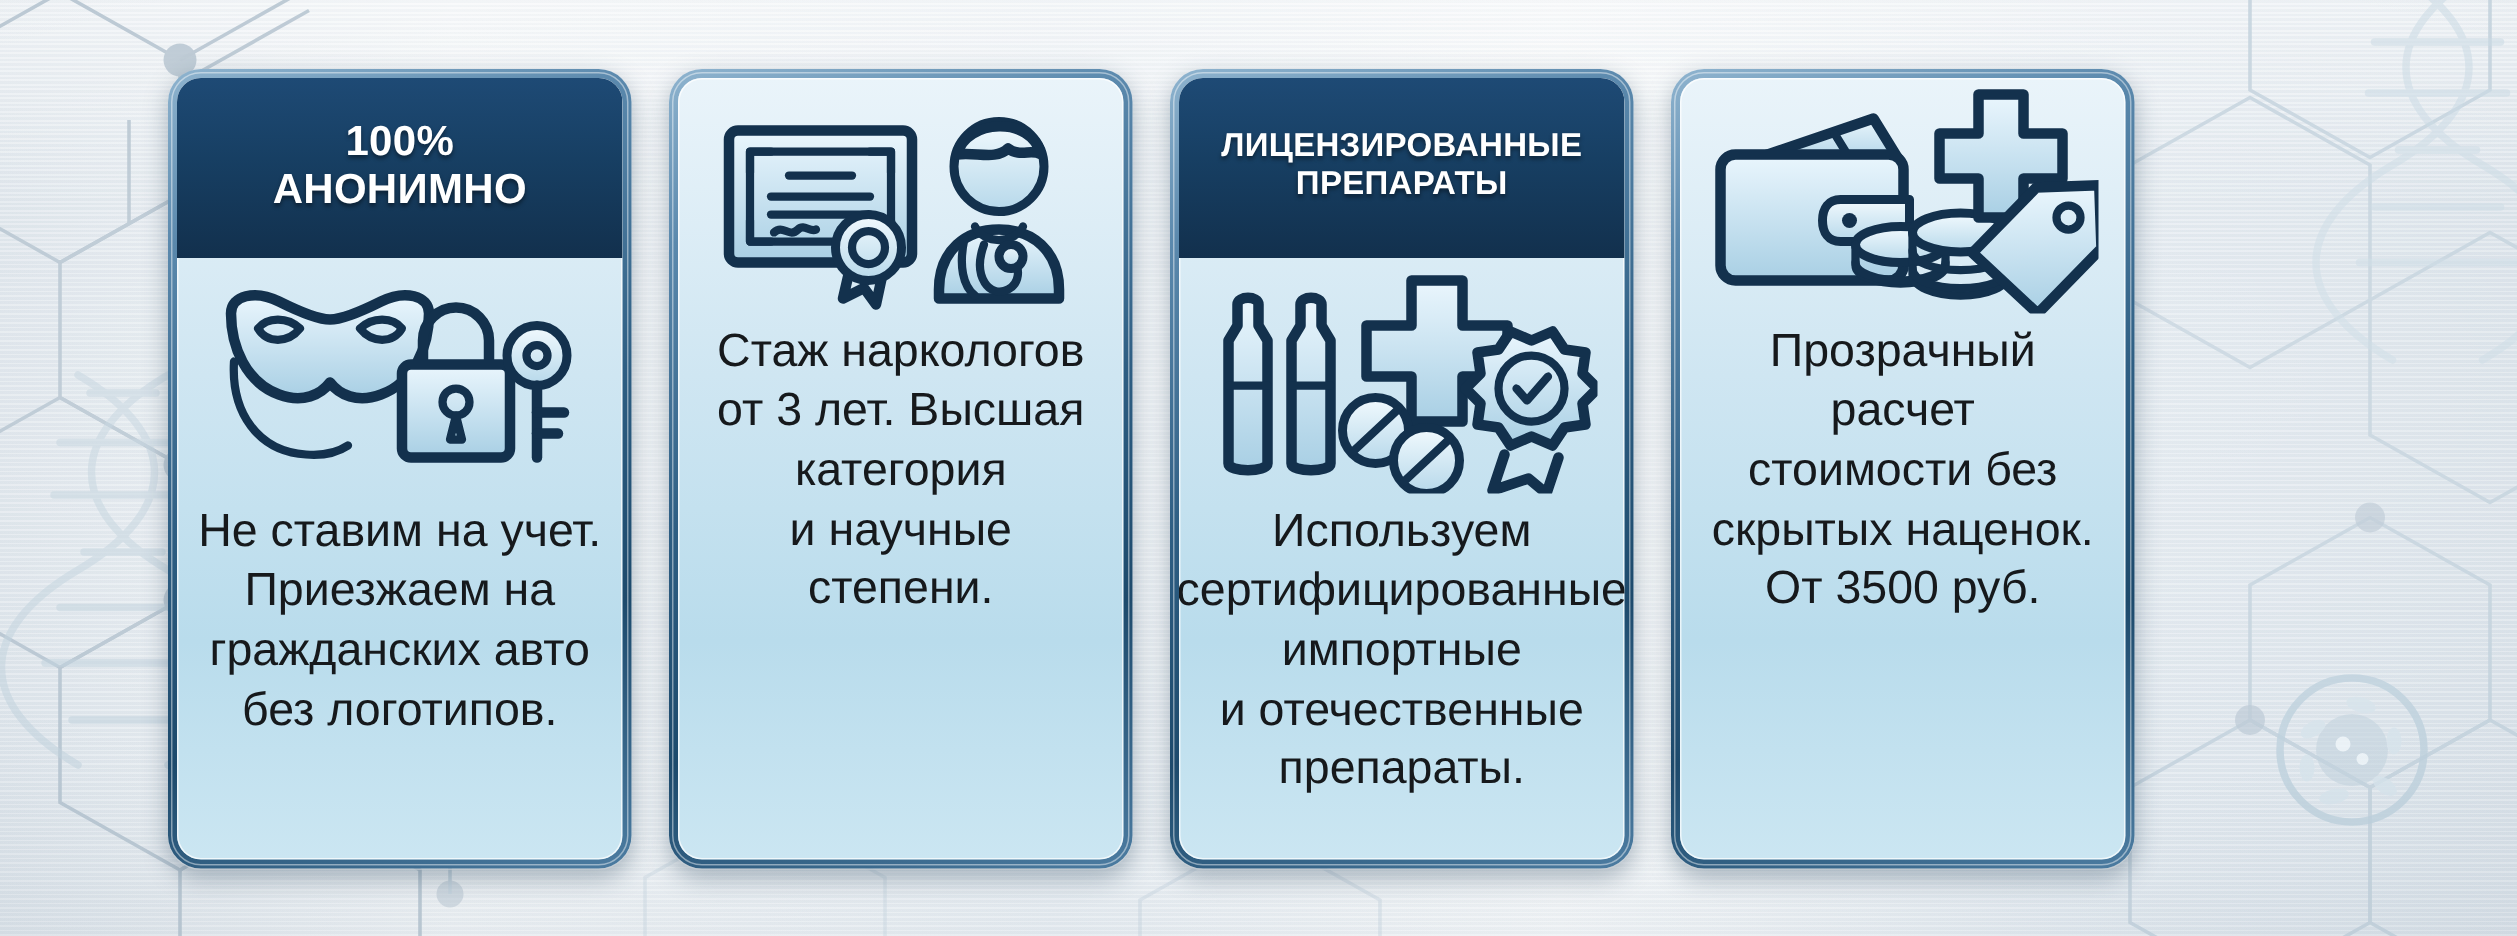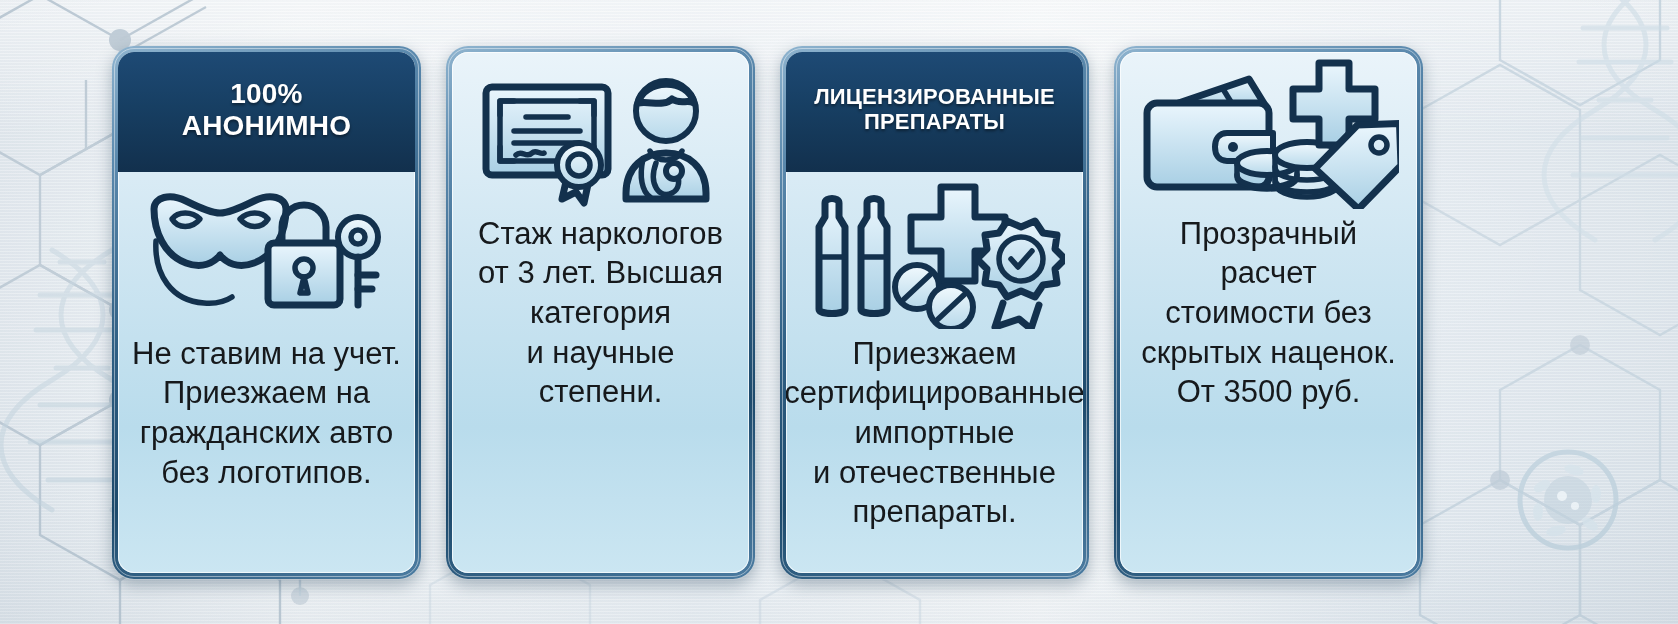--- a/index.html
+++ b/index.html
@@ -291,21 +291,21 @@
             </g>
             <g>
               <path class="ic" d="M198,124 L190,148 L214,140 L226,150 L234,126"></path>
               <path class="icf" d="M216,48 L230,42 L238,54 L252,56 L250,70 L260,80 L250,90 L252,104 L238,106 L230,118 L216,112 L202,118 L194,106 L180,104 L182,90 L172,80 L182,70 L180,56 L194,54 L202,42 Z"></path>
               <circle class="ic-thin" cx="216" cy="80" r="22" fill="#ffffff" fill-opacity=".35"></circle>
               <path class="ic-thin" d="M206,80 L213,88 L227,72"></path>
             </g>
           </svg>
         </div>
         <div class="card-body">
-          <div class="card-text">Приезжаем
+          <div class="card-text">Используем
 сертифицированные
 импортные
 и отечественные
 препараты.</div>
         </div>
       </div>
     </div>
 
     <div class="card">
       <div class="card-inner">

